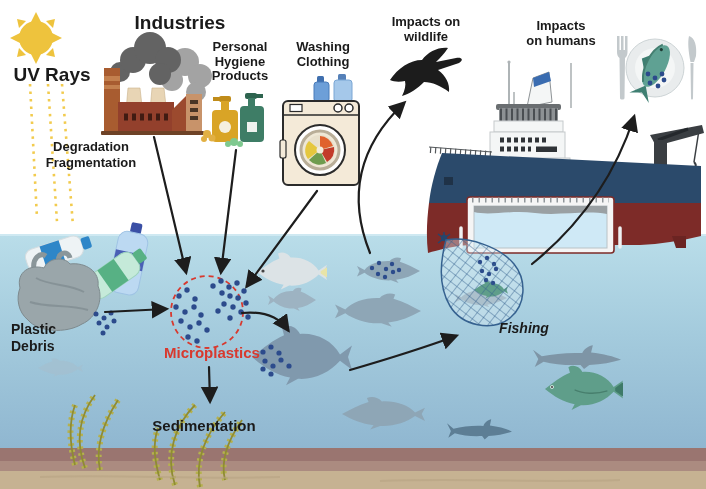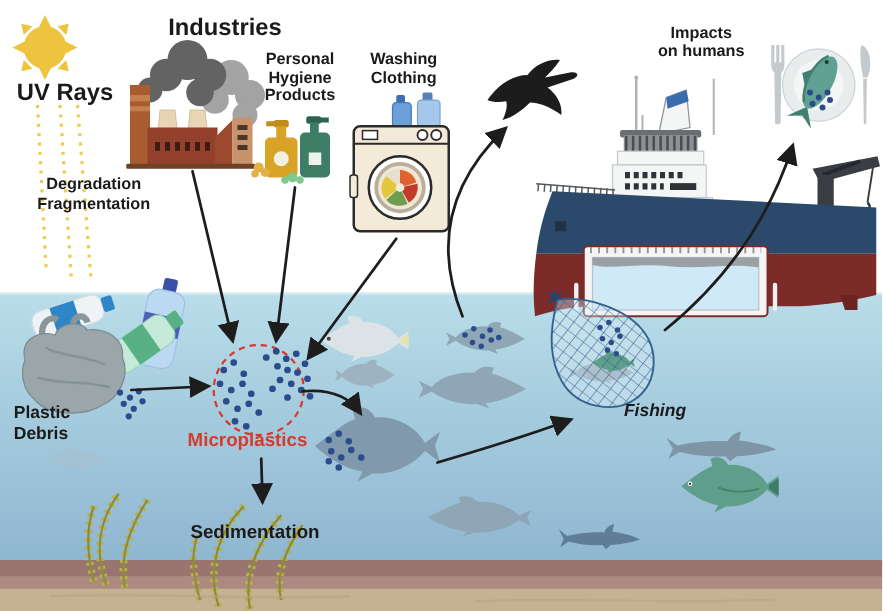--- a/index.html
+++ b/index.html
@@ -366,28 +366,30 @@
       <path class="arrow" marker-end="url(#ah)" d="M105,312 L166,309"></path>
       <path class="arrow" marker-end="url(#ah)" d="M242,313 Q274,310 288,330"></path>
       <path class="arrow" marker-end="url(#ah)" d="M209,367 L210,401"></path>
       <path class="arrow" marker-end="url(#ah)" d="M350,370 Q412,352 456,336"></path>
       <path class="arrow" marker-end="url(#ah)" d="M370,253 Q336,168 404,103"></path>
       <path class="arrow" marker-end="url(#ah)" d="M532,264 Q606,204 634,117"></path>
     </g>
   </svg>
 
   <div class="lbl" style="left:8px;top:67px;width:88px;font-size:19px;">UV Rays</div>
-  <div class="lbl" style="left:16px;top:139px;width:118px;line-height:16px;">Degradation
+  <div class="lbl" style="left:0px;top:139px;width:118px;line-height:16px;padding-left:32px;">Degradation
 Fragmentation</div>
   <div class="lbl" style="left:128px;top:15px;width:104px;font-size:19px;">Industries</div>
   <div class="lbl" style="left:194px;top:40px;width:92px;line-height:14.5px;">Personal
 Hygiene
 Products</div>
   <div class="lbl" style="left:276px;top:40px;width:94px;line-height:14.5px;">Washing
 Clothing</div>
+  <div class="lbl" style="left:374px;top:14px;width:104px;">Impacts on
+wildlife</div>
   <div class="lbl" style="left:509px;top:18px;width:104px;">Impacts
 on humans</div>
   <div class="lbl left" style="left:11px;top:321px;width:70px;font-size:14px;line-height:17px;">Plastic
 Debris</div>
-  <div class="lbl red" style="left:128px;top:345px;width:140px;">Microplastics</div>
+  <div class="lbl red" style="left:142px;top:345px;width:140px;">Microplastics</div>
   <div class="lbl" style="left:142px;top:418px;width:124px;font-size:15px;">Sedimentation</div>
   <div class="lbl" style="left:482px;top:321px;width:84px;font-size:14px;font-style:italic;">Fishing</div>
 </div>
 
 </body></html>

